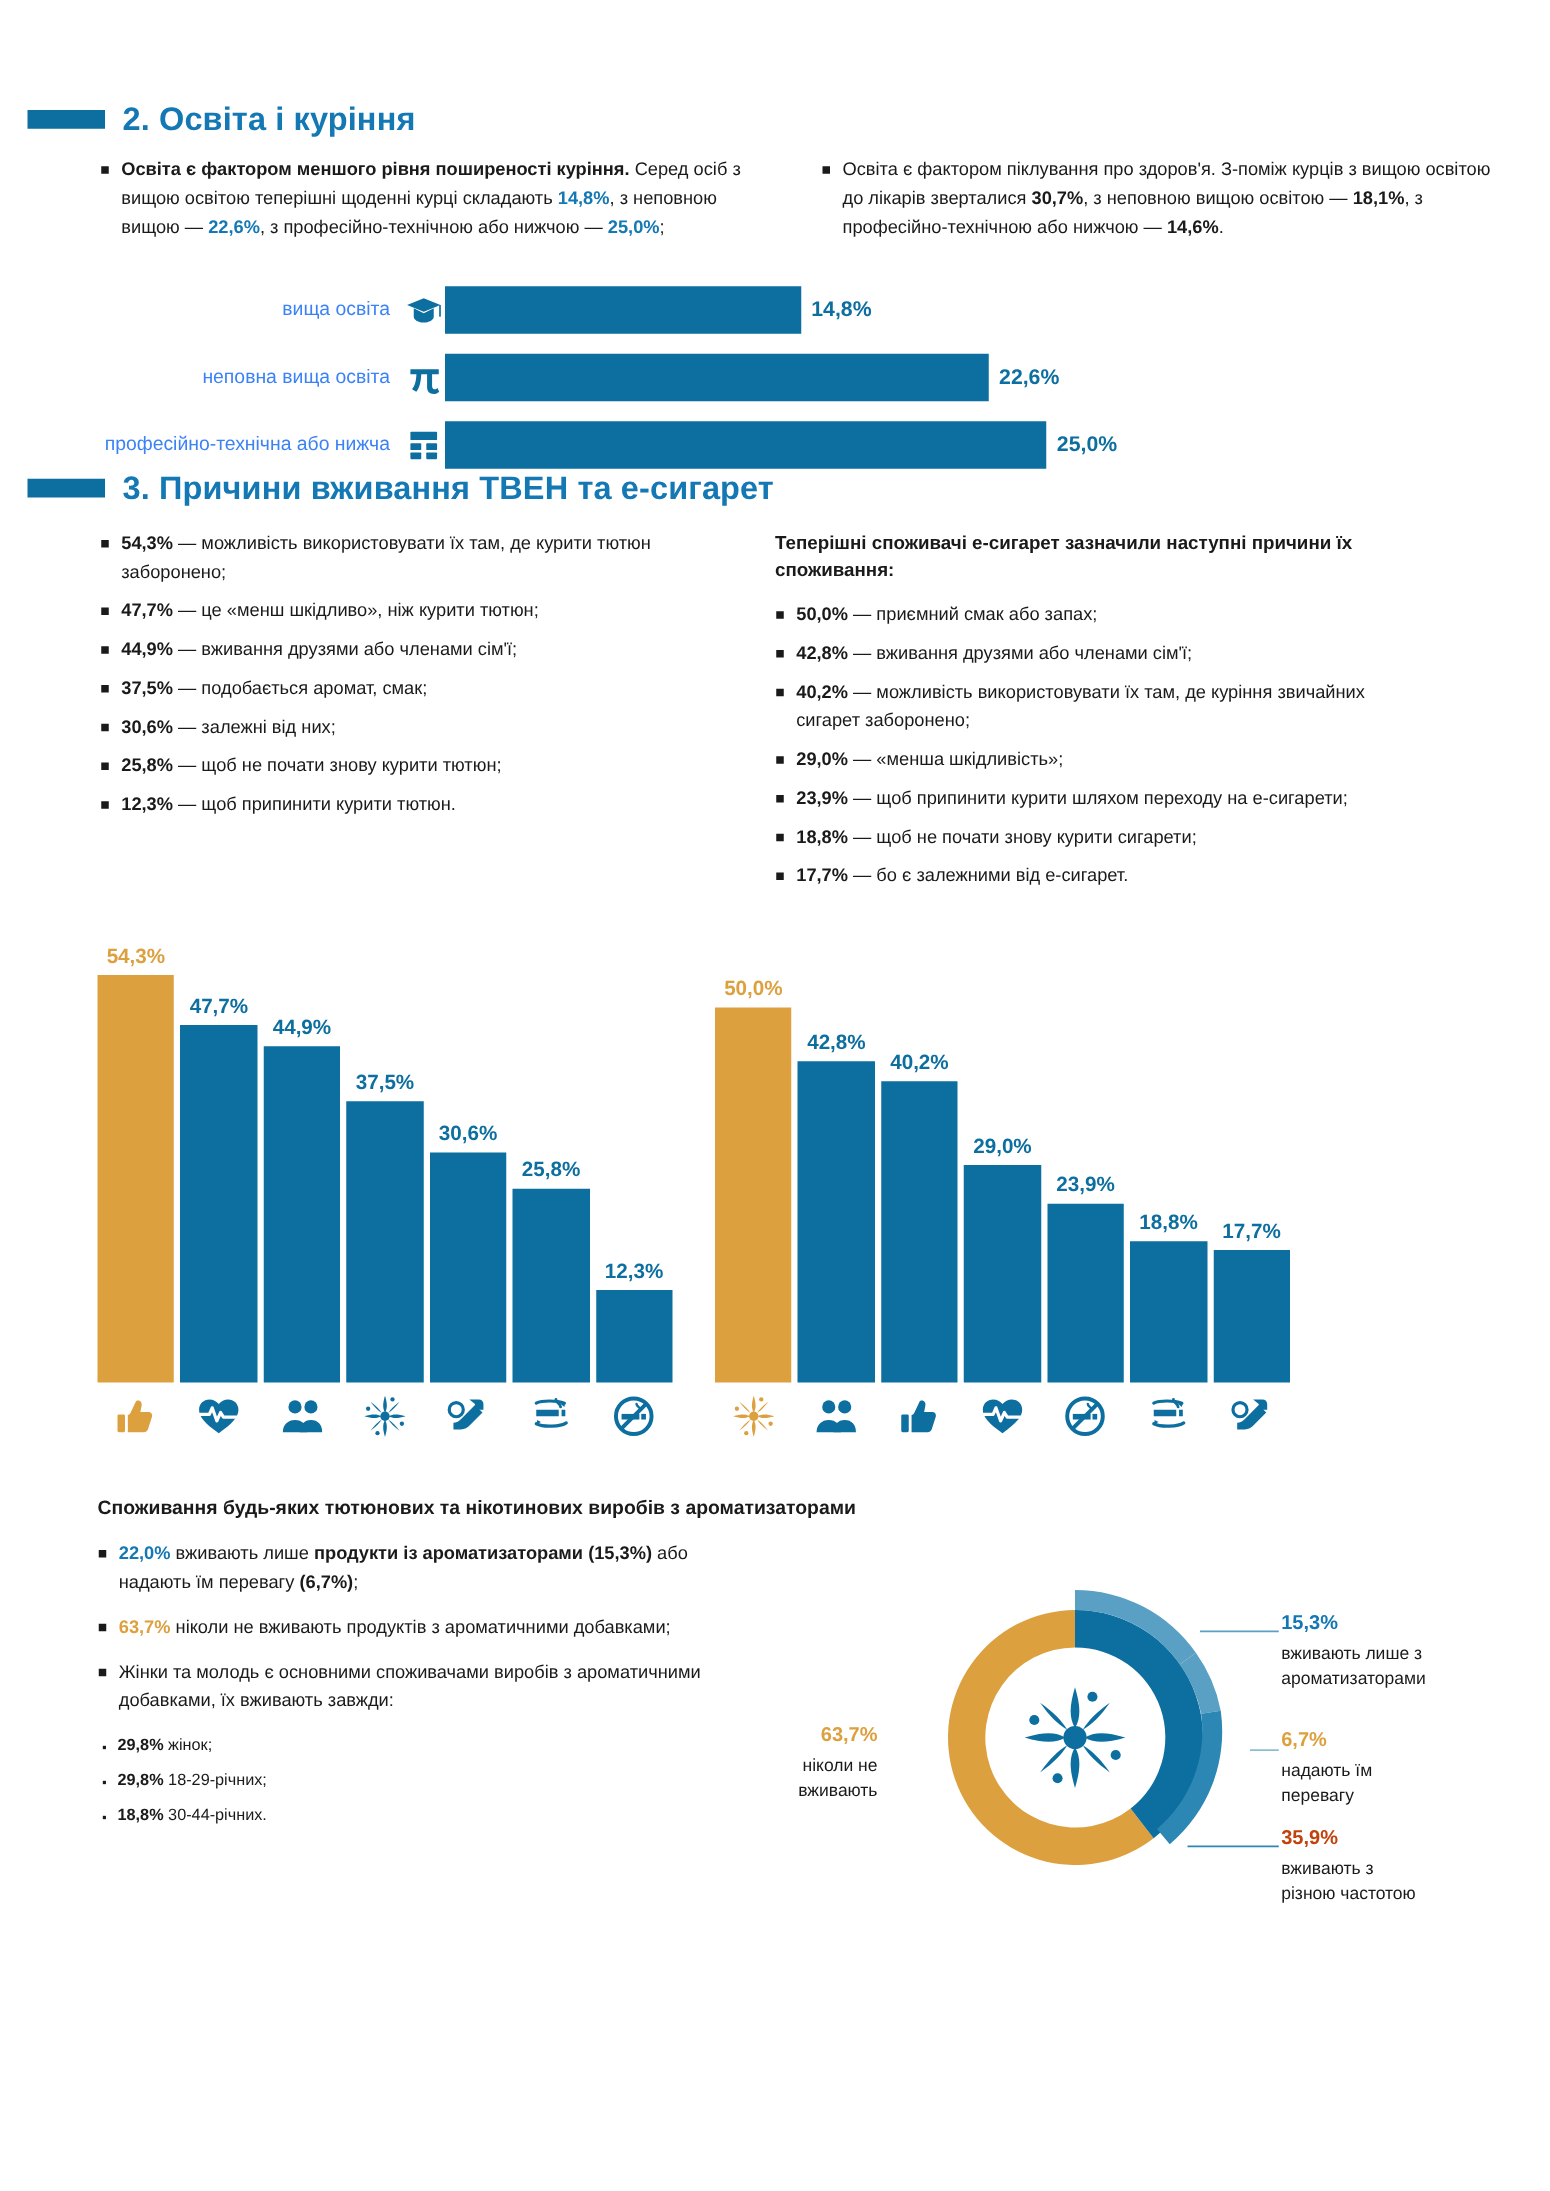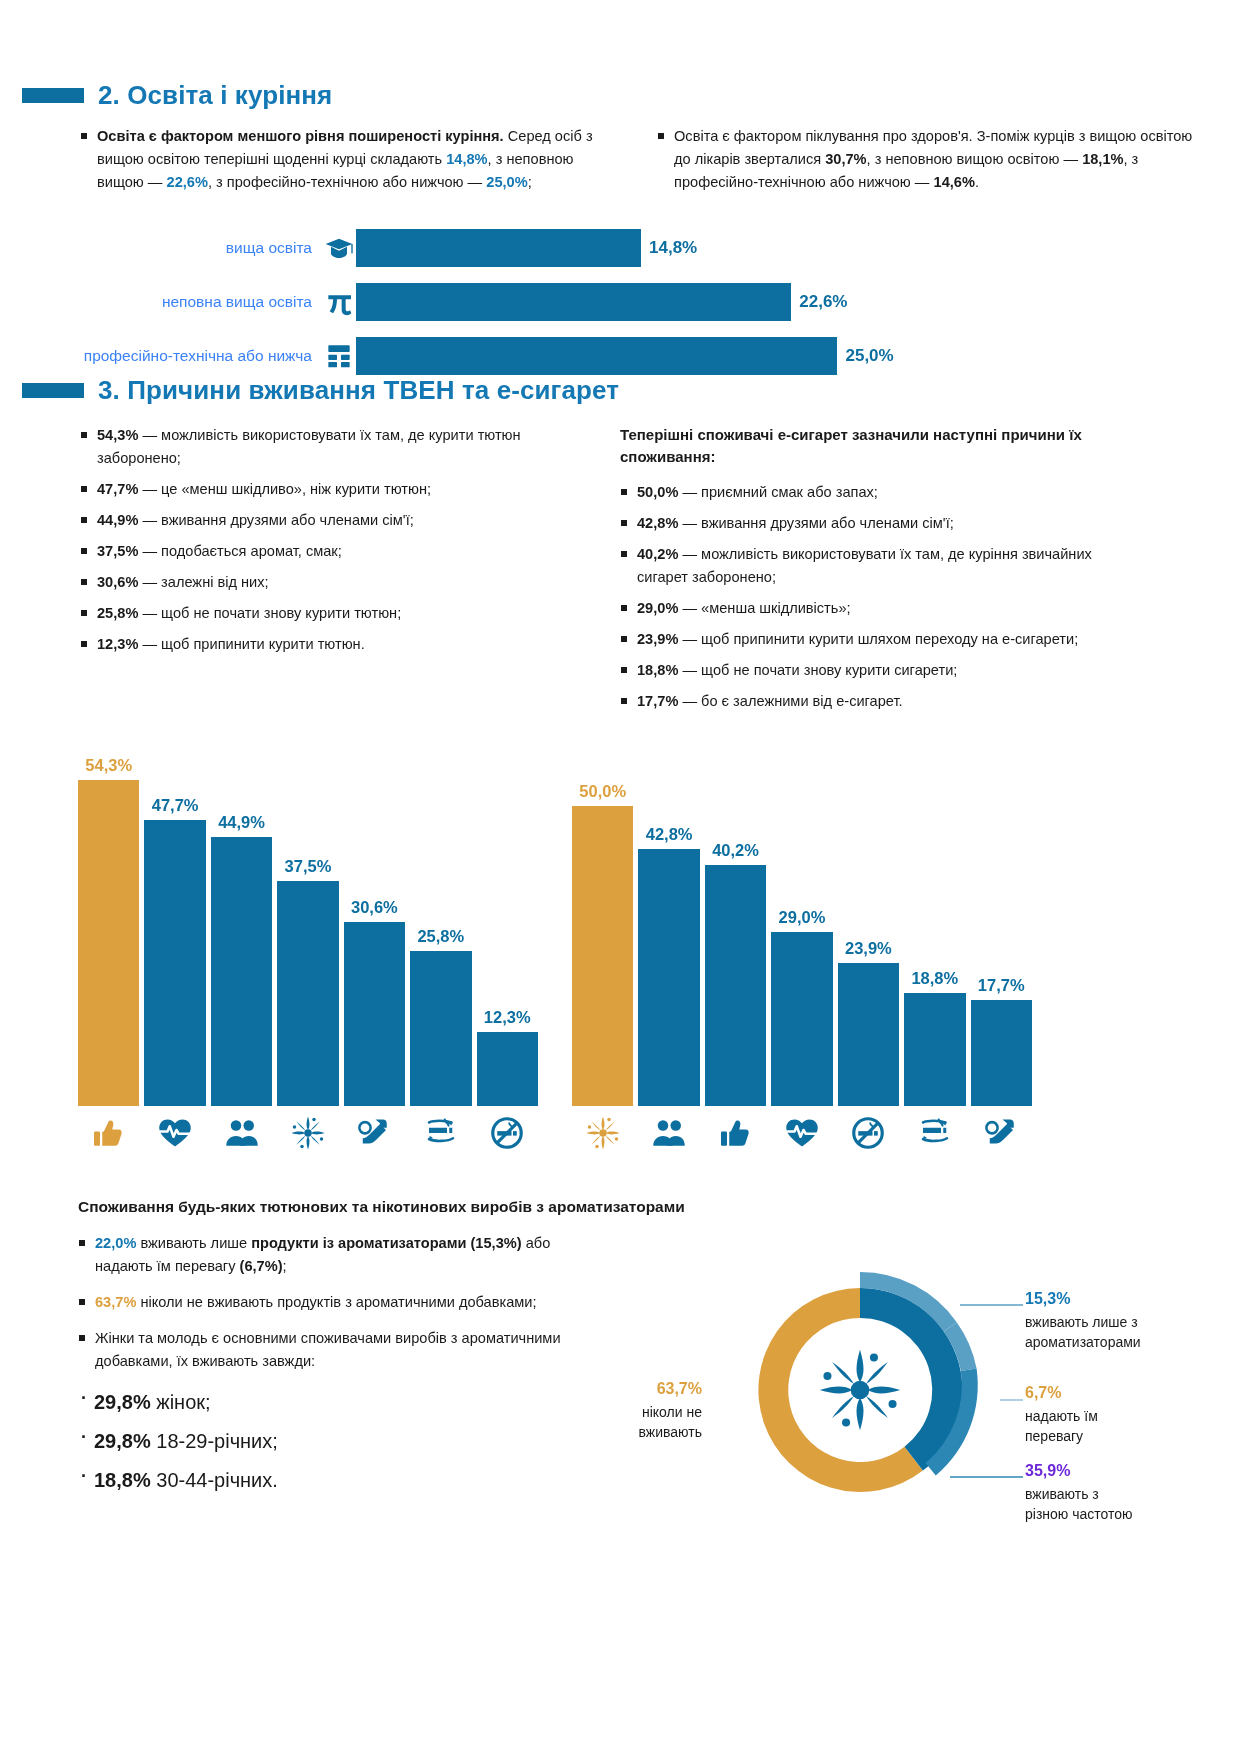--- a/index.html
+++ b/index.html
@@ -34,21 +34,21 @@
     line-height: 1.58; margin-bottom: 13px;
   }
   ul.blist > li::before {
     content: ""; position: absolute; left: 1px; top: 8px;
     width: 6px; height: 6px; background: #1a1a1a;
   }
   ul.blist.tight > li { margin-bottom: 8px; }
 
   ul.dashlist { list-style: none; margin-top: 7px; }
   ul.dashlist > li {
-    position: relative; padding-left: 16px; font-size: 20px;
+    position: relative; padding-left: 16px; font-size: 13px;
     line-height: 1.6; margin-bottom: 7px;
   }
   ul.dashlist > li::before {
     content: "\00B7"; position: absolute; left: 3px; top: -2px;
     font-size: 18px; font-weight: bold; color: #1a1a1a;
   }
 
   .subhead { font-size: 15px; font-weight: bold; line-height: 1.45; margin-bottom: 13px; }
 
   
@@ -441,21 +441,21 @@
       <span class="num" style="color:#1478b4;">15,3%</span>
       <span>вживають  лише з</span><br>
       <span>ароматизаторами</span>
     </div>
     <div class="dlabel" style="left:405px;top:152px;">
       <span class="num" style="color:#dda03f;">6,7%</span>
       <span>надають їм</span><br>
       <span>перевагу</span>
     </div>
     <div class="dlabel" style="left:405px;top:230px;">
-      <span class="num" style="color:#6d28d9;">35,9%</span>
+      <span class="num" style="color:#c2410c;">35,9%</span>
       <span>вживають з</span><br>
       <span>різною частотою</span>
     </div>
     <div class="dlabel" style="left:-38px;top:148px;width:120px;text-align:right;">
       <span class="num" style="color:#dda03f;">63,7%</span>
       <span>ніколи не</span><br>
       <span>вживають</span>
     </div>
   </div>
 

